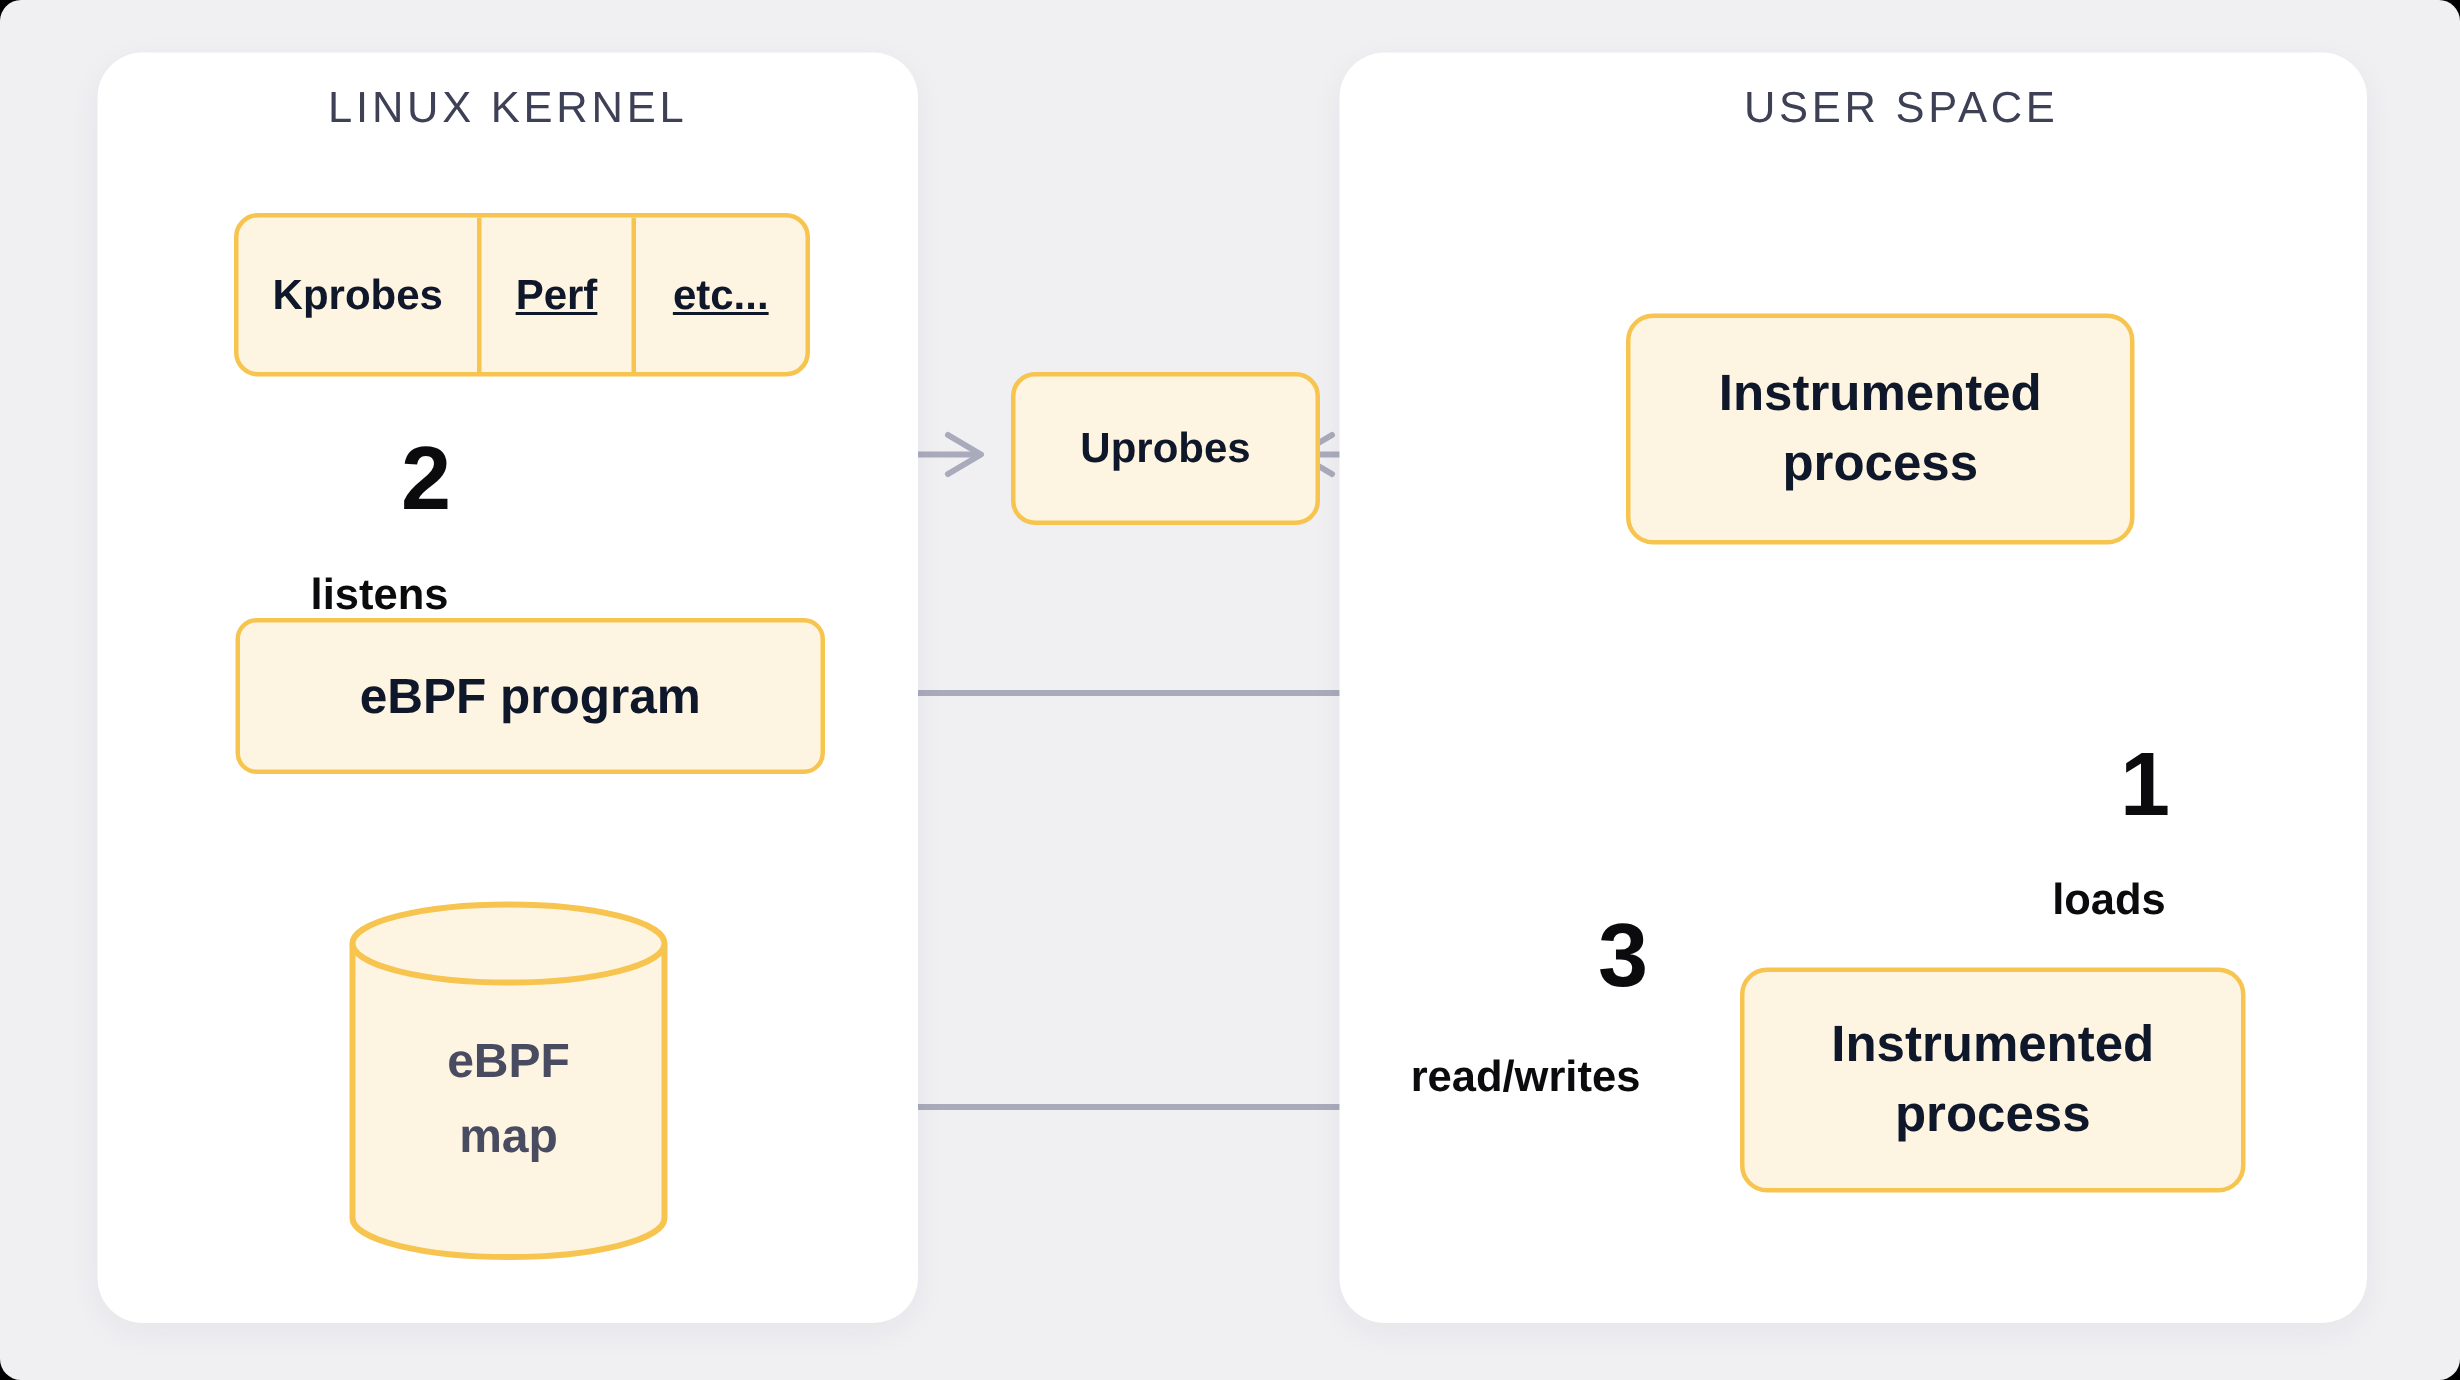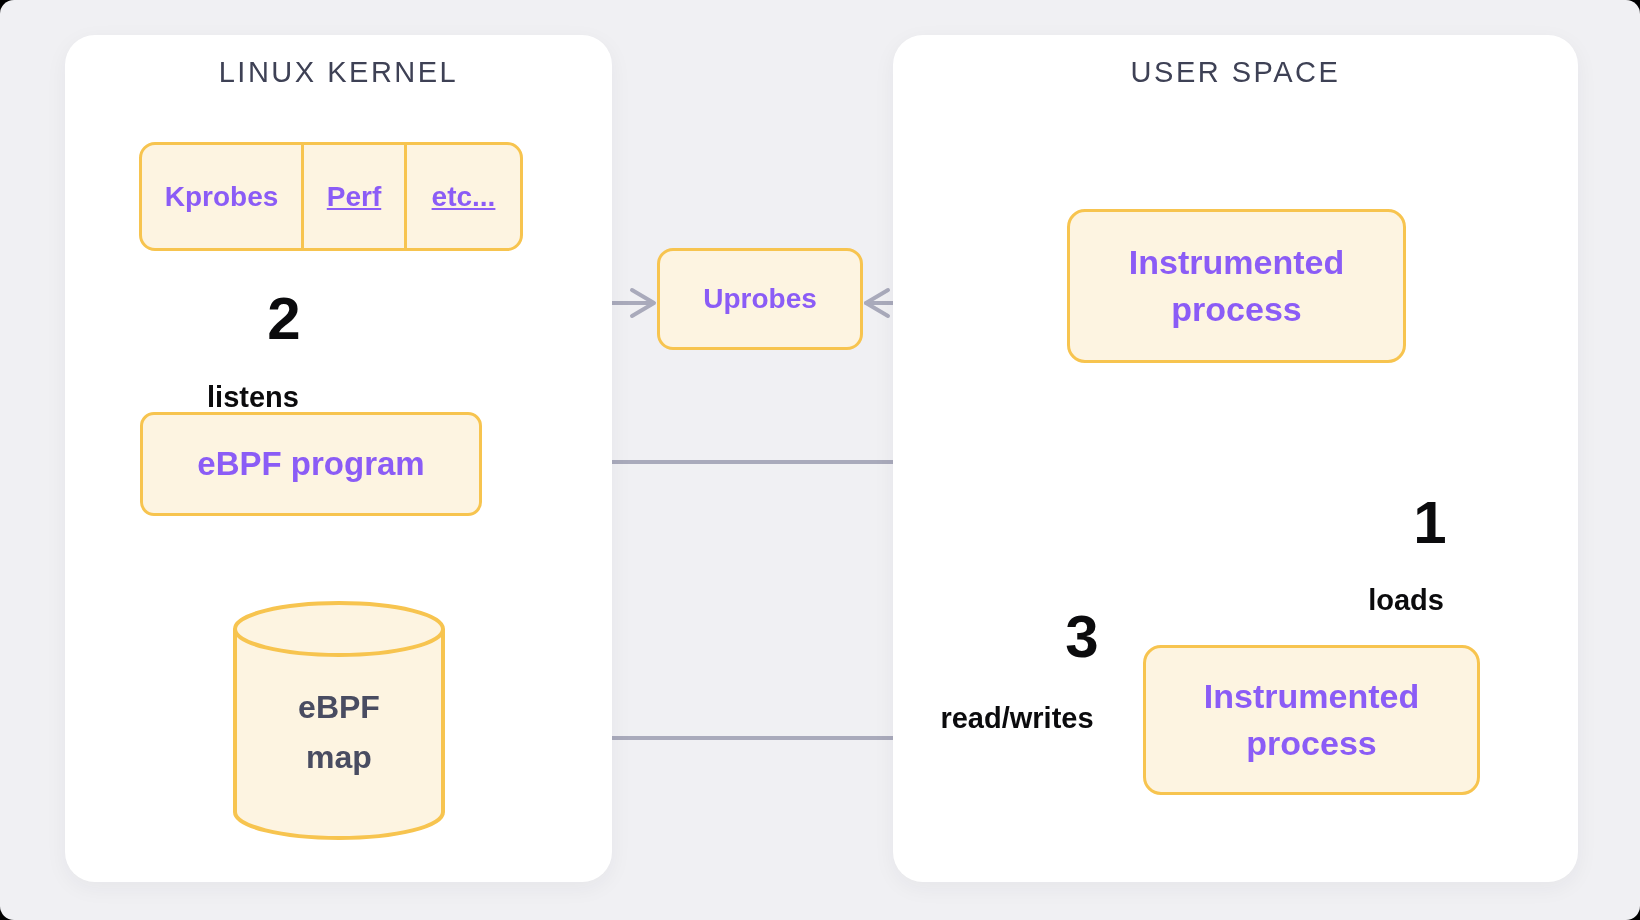--- a/index.html
+++ b/index.html
@@ -3,29 +3,29 @@
 <meta charset="utf-8">
 <style>
   html,body{margin:0;padding:0;background:#000;}
   body{width:1640px;height:920px;overflow:hidden;font-family:"Liberation Sans","DejaVu Sans",sans-serif;}
   .stage{position:absolute;top:0;left:0;width:1640px;height:920px;background:#f0f0f3;border-radius:14px;overflow:hidden;}
   .panel{position:absolute;top:35px;height:847px;background:#ffffff;border-radius:30px;box-shadow:0 6px 22px rgba(30,30,60,.05);}
   .panel-kernel{left:65px;width:547px;}
   .panel-user{left:893px;width:685px;}
   .panel-title{position:absolute;top:56px;font-size:29px;font-weight:normal;letter-spacing:2.5px;color:#3e4155;text-align:center;}
   .panel-title.kernel{left:65px;width:547px;}
-  .panel-title.user{left:893px;width:685px;}
-  .node{position:absolute;background:#fdf4e1;border:3.5px solid #f7c44f;color:#8b5cf6;font-weight:bold;display:flex;align-items:center;justify-content:center;text-align:center;box-sizing:border-box;}
+  .panel-title.user{left:893px;width:685px;padding-left:32px;}
+  .node{position:absolute;background:#fdf4e1;border:3.5px solid #f7c44f;color:#0f172a;font-weight:bold;display:flex;align-items:center;justify-content:center;text-align:center;box-sizing:border-box;margin-left:17px;}
   .probe-row{left:139px;top:142px;width:384px;height:109px;border-radius:16px;padding:0;overflow:hidden;display:flex;align-items:stretch;}
   .probe-cell{display:flex;align-items:center;justify-content:center;font-size:28px;}
   .probe-cell + .probe-cell{border-left:3.5px solid #f7c44f;text-decoration:underline;}
   .probe-cell.c0{width:159px;}
   .probe-cell.c1{width:100px;}
   .probe-cell.c2{flex:1;}
-  .program{left:140px;top:412px;width:342px;height:104px;border-radius:14px;font-size:33px;}
+  .program{left:140px;top:412px;width:393px;height:104px;border-radius:14px;font-size:33px;}
   .uprobes{left:657px;top:248px;width:206px;height:102px;border-radius:16px;font-size:28px;z-index:4;}
   .process-top{left:1067px;top:209px;width:339px;height:154px;border-radius:18px;font-size:34px;line-height:47px;}
   .process-bottom{left:1143px;top:645px;width:337px;height:150px;border-radius:18px;font-size:34px;line-height:47px;}
   .cyl{position:absolute;left:231px;top:599px;width:216px;height:244px;z-index:3;}
   .cyl-label{position:absolute;left:235px;top:682px;width:208px;height:100px;z-index:4;color:#494c61;font-size:32px;font-weight:bold;text-align:center;line-height:50px;}
   .step-num{position:absolute;color:#0b0b0d;font-weight:bold;font-size:60px;text-align:center;z-index:5;}
   .step-label{position:absolute;color:#0b0b0d;font-weight:bold;font-size:29px;text-align:center;z-index:5;margin-top:26px;}
   .num-2{left:234px;top:284px;width:100px;}
   .lab-listens{left:183px;top:355px;width:140px;}
   .num-1{left:1380px;top:488px;width:100px;}

